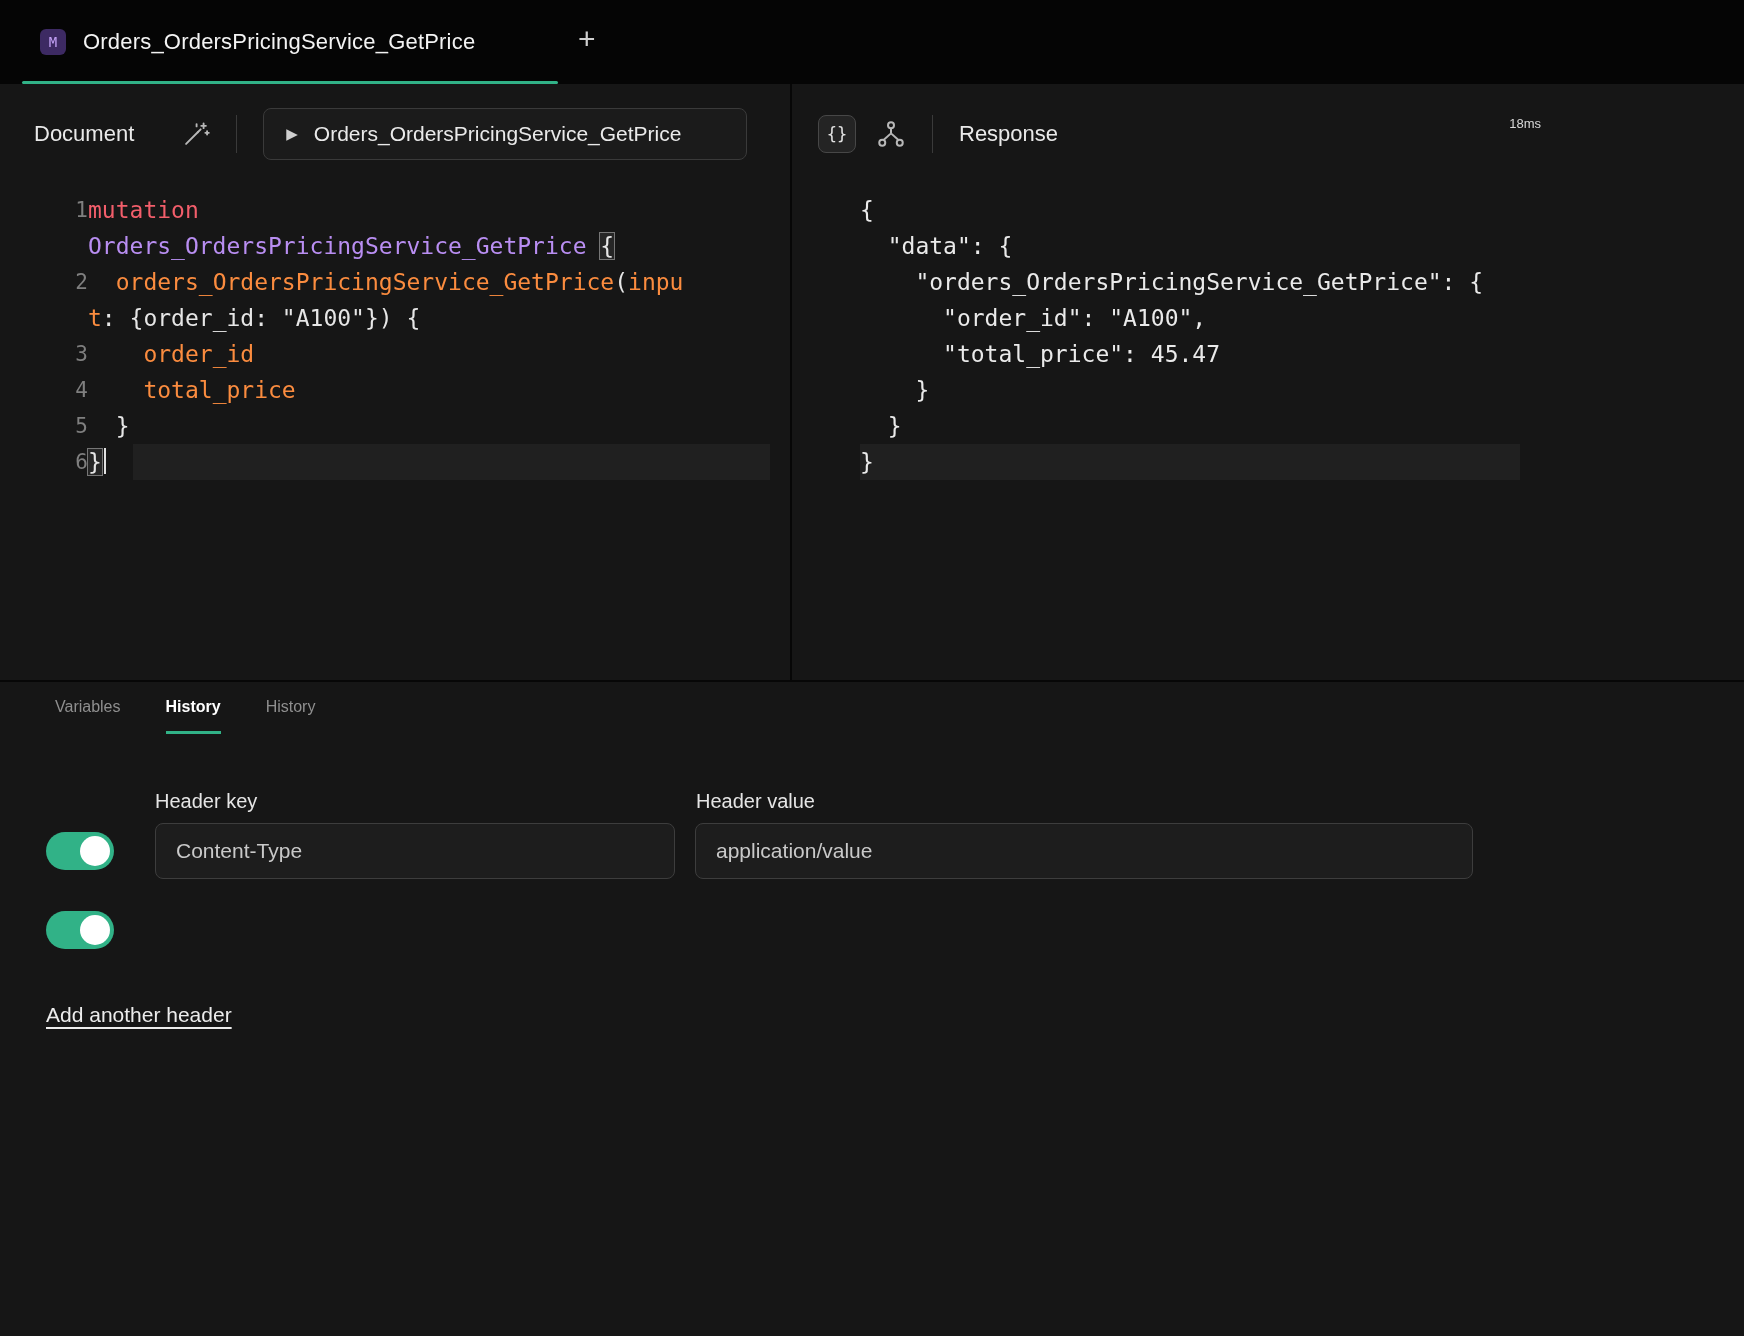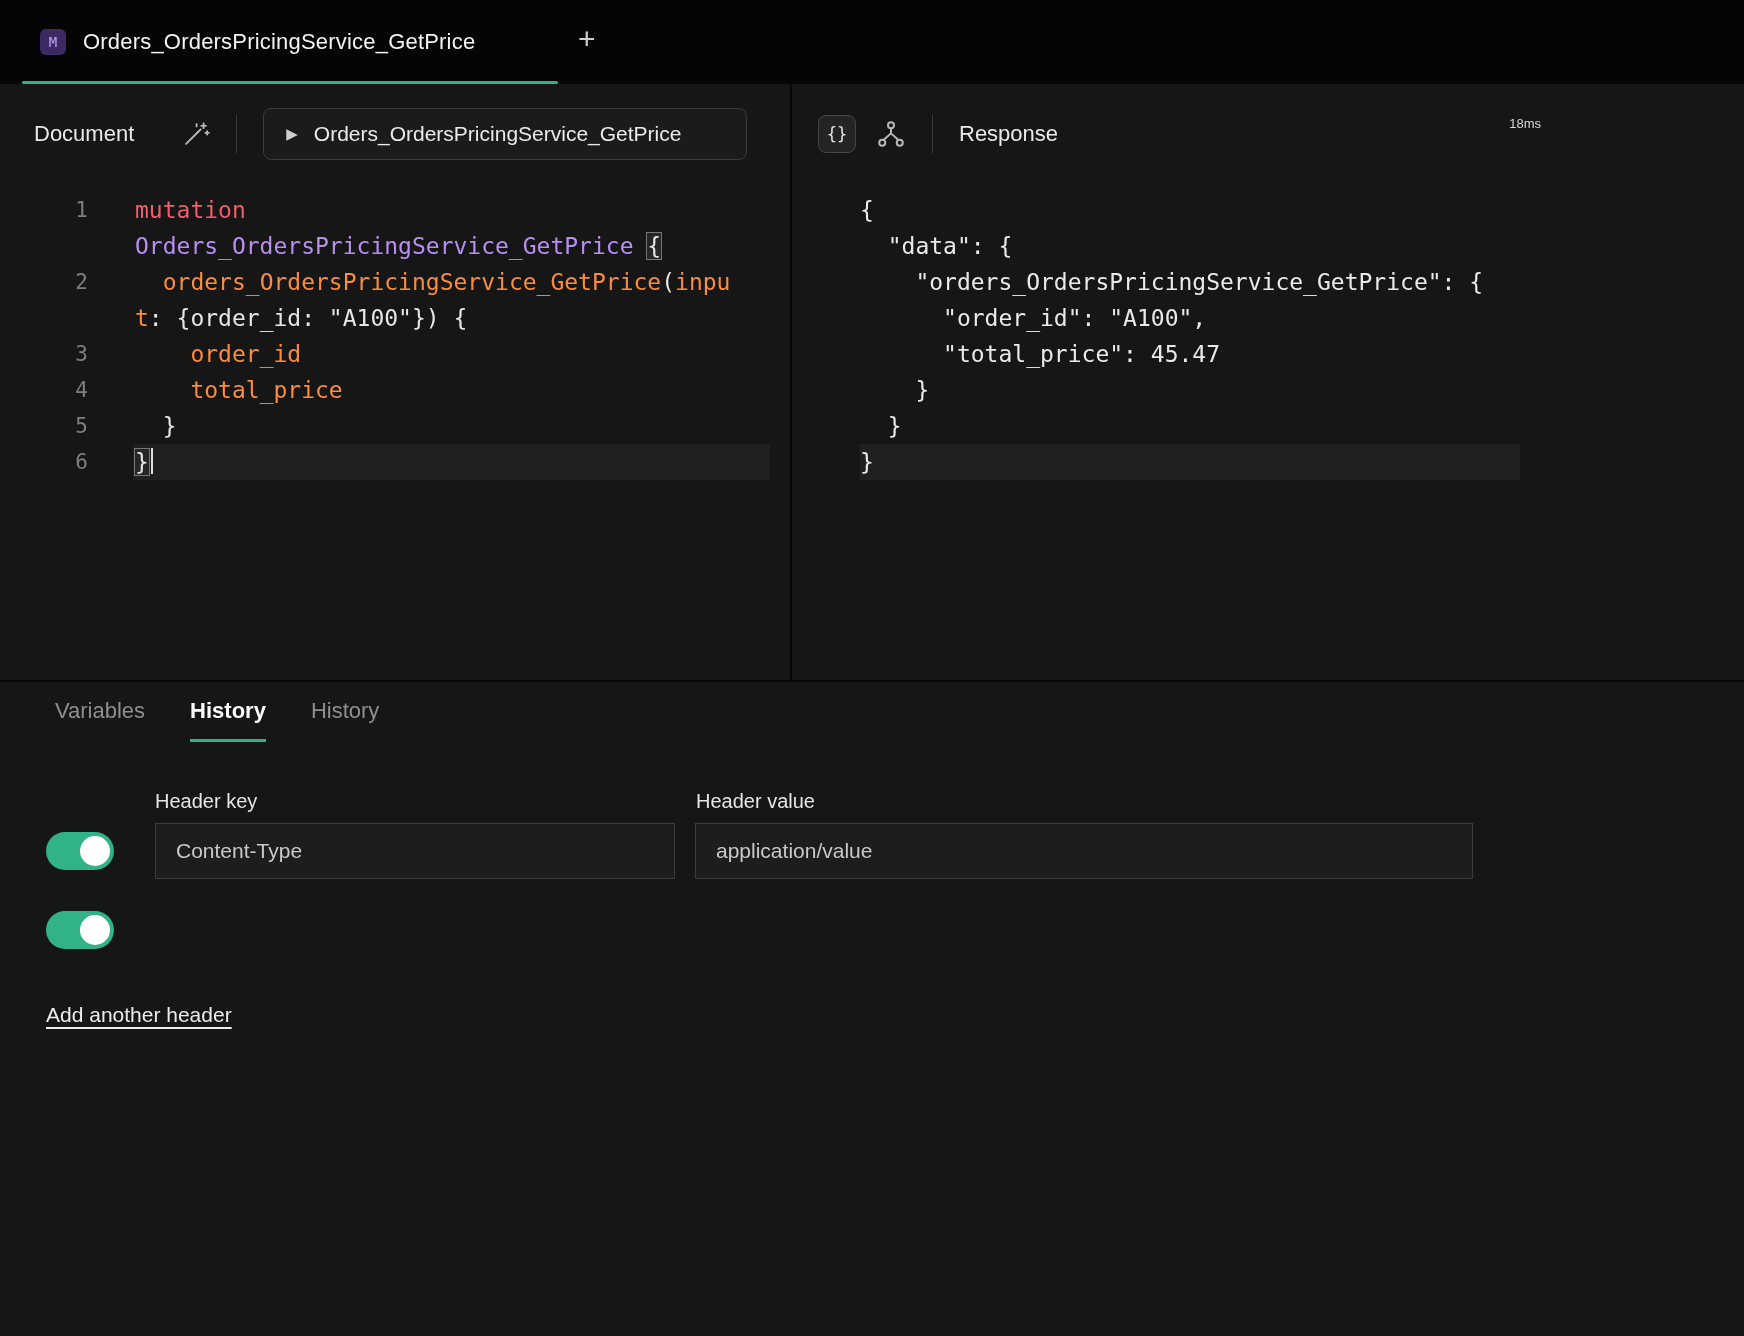--- a/index.html
+++ b/index.html
@@ -47,47 +47,47 @@
        font-family:"DejaVu Sans Mono",monospace;font-size:17px;color:#e2e2e2}
   .tree-btn{margin-left:20px}
   .resp-title{font-size:22px;color:#e9e9e9}
   .latency{position:absolute;right:203px;top:32px;font-size:13px;color:#d8d8d8}
 
   
   .editor{position:absolute;left:0;top:100px;right:0;bottom:0;padding-top:8px;
        font-family:"DejaVu Sans Mono",monospace;font-size:23px;line-height:36px;color:var(--pn)}
   .code-row{display:flex;height:36px;position:relative;align-items:center}
   .gutter{width:88px;text-align:right;flex:none;color:#7f7f7f;font-size:21px;position:relative;z-index:1}
-  .codetext{white-space:pre;margin-left:47px;position:relative;z-index:1}
+  .codetext{white-space:pre;position:relative;z-index:1}
   .code-row.active::before{content:"";position:absolute;left:133px;right:20px;top:0;bottom:0;background:#202020}
   .kw{color:var(--kw)} .op{color:var(--op)} .fld{color:var(--fld)} .arg{color:var(--fld)} .pn{color:var(--pn)}
   .bm{outline:1px solid #767676;background:#262626}
   .cursor{display:inline-block;width:2px;height:26px;background:#e0e0e0;vertical-align:-4px;margin-left:2px}
 
   
   .resp{position:absolute;left:68px;top:100px;width:660px;bottom:0;padding-top:8px;
        font-family:"DejaVu Sans Mono",monospace;font-size:23px;line-height:36px;color:#eaeaea}
   .resp-row{height:36px;display:flex;align-items:center;white-space:pre;position:relative}
   .resp-row.active{background:#202020}
 
   
   .bottom{position:absolute;left:0;right:0;top:682px;bottom:0;background:var(--panel)}
   .btabs{position:absolute;left:55px;top:16px;display:flex;gap:45px}
-  .btab{font-size:22px;color:#8f8f8f;padding-bottom:15px;cursor:pointer}
+  .btab{font-size:16px;color:#8f8f8f;padding-bottom:15px;cursor:pointer}
   .btab.active{color:#ffffff;font-weight:700;border-bottom:3px solid var(--accent)}
   .form-label{position:absolute;top:108px;font-size:20px;color:#e5e5e5}
   .form-label.key{left:155px}
   .form-label.value{left:696px}
   .hrows{position:absolute;left:0;right:0;top:141px}
   .hrow{position:relative;height:56px;margin-bottom:23px}
   .toggle{position:absolute;left:46px;top:9px;width:68px;height:38px;border-radius:19px;
        background:#3a3a3a;cursor:pointer}
   .toggle.on{background:var(--accent)}
   .knob{position:absolute;top:4px;right:4px;width:30px;height:30px;border-radius:50%;background:#fff}
-  .tinput{position:absolute;top:0;height:56px;background:#1d1d1d;border:1px solid #3d3d3d;border-radius:0;
+  .tinput{position:absolute;top:0;height:56px;background:#1d1d1d;border:1px solid #3d3d3d;border-radius:8px;
        display:flex;align-items:center;padding:0 20px;font-size:21px;color:#c9c9c9;cursor:text;white-space:nowrap}
   .tinput.key{left:155px;width:520px}
   .tinput.value{left:695px;width:778px}
   .addlink{position:absolute;left:46px;top:321px;font-size:21px;color:#ececec;
        text-decoration:underline;text-underline-offset:5px;cursor:pointer}
 
   svg{display:block}
 </style>
 </head>
 <body>

